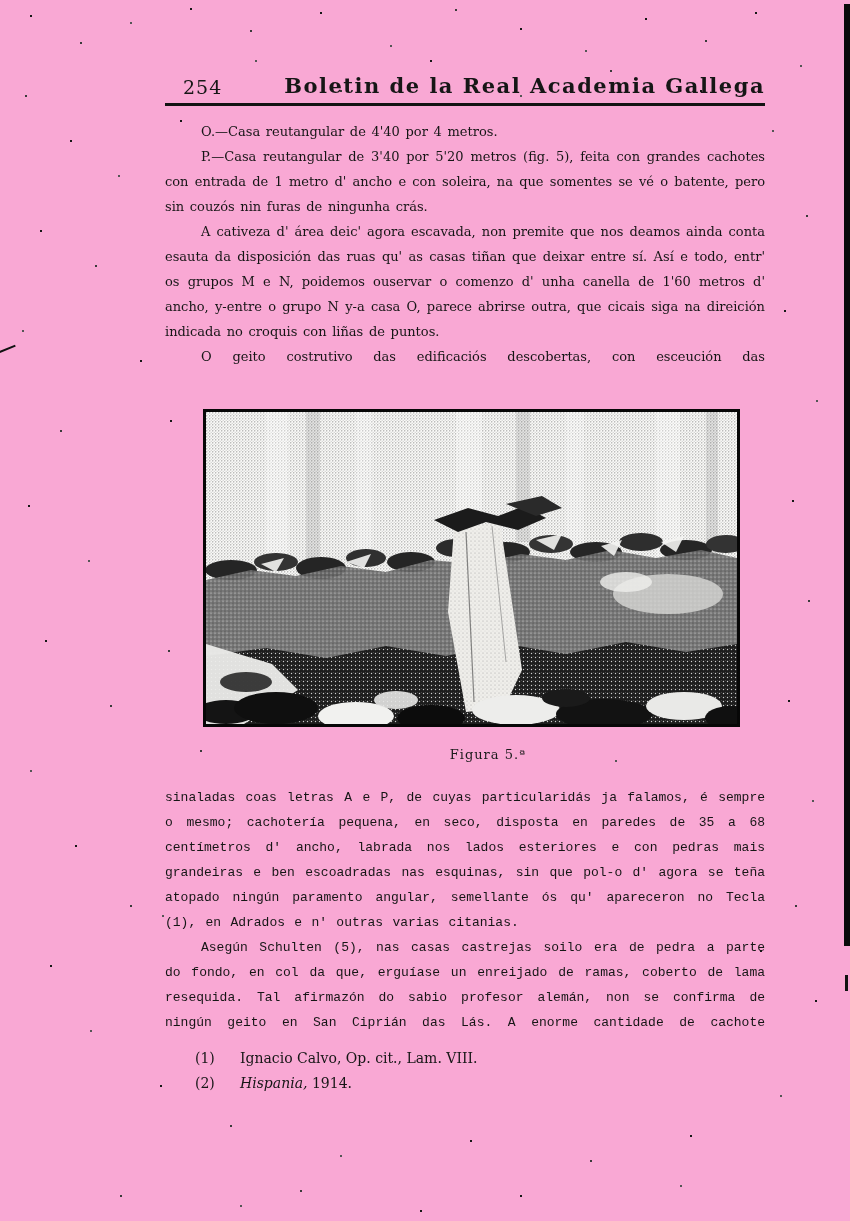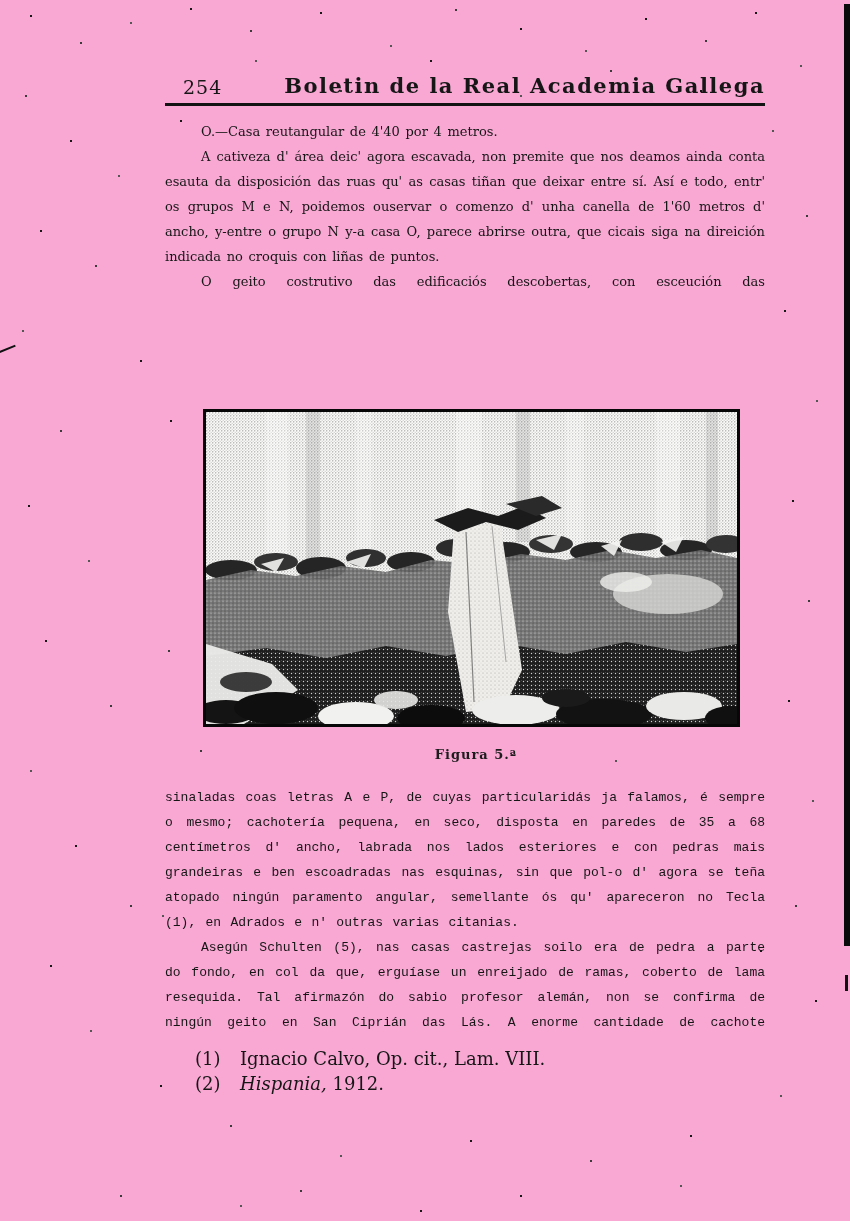--- a/index.html
+++ b/index.html
@@ -44,25 +44,25 @@
   .body-text p{margin:0;}
   .body-text p.indent{text-indent:36px;}
   .body-text p.spread{text-align-last:justify;}
   .text-pre{position:absolute;left:0;top:119px;width:600px;}
   .figure-wrap{
     position:absolute;left:38px;top:409px;width:531px;height:312px;
     border:3px solid #070707;background:#fff;
   }
   .figure-wrap svg{display:block;}
   .figure-caption{
-    position:absolute;left:4px;top:747px;width:600px;padding-left:14px;box-sizing:border-box;
-    text-align:center;font-size:13px;letter-spacing:1px;color:#1c1c1c;font-weight:bold;
+    position:absolute;left:16px;top:747px;width:600px;padding-left:14px;box-sizing:border-box;
+    text-align:center;font-size:13px;letter-spacing:1px;color:#1c1c1c;
   }
   .text-post{position:absolute;left:0;top:785px;width:600px;font-family:Liberation Mono, monospace;}
-  .footnotes{position:absolute;left:30px;top:1046px;width:540px;font-size:18px;line-height:25px;}
+  .footnotes{position:absolute;left:30px;top:1046px;width:540px;font-size:14px;line-height:25px;}
   .footnote{white-space:nowrap;}
   .fn-marker{display:inline-block;width:45px;}
   .fn-italic{font-style:italic;text-align:center;}
 </style>
 </head>
 <body>
 
 <div class="page">
 
   <div class="right-bar"></div>
@@ -71,20 +71,21 @@
   <div class="specks"></div>
 
   <div class="column">
 
     <div class="page-number">254</div>
     <div class="header-title">Boletin de la Real Academia Gallega</div>
     <div class="header-rule"></div>
 
     <div class="text-pre body-text">
       <p class="indent">O.—Casa reutangular de 4'40 por 4 metros.</p>
+      <p class="indent">P.—Casa reutangular de 3'40 por 5'20 metros (fig. 5), feita con grandes cachotes con entrada de 1 metro d' ancho e con soleira, na que somentes se vé o batente, pero sin couzós nin furas de ningunha crás.</p>
       <p class="indent">A cativeza d' área deic' agora escavada, non premite que nos deamos ainda conta esauta da disposición das ruas qu' as casas tiñan que deixar entre sí. Así e todo, entr' os grupos M e N, poidemos ouservar o comenzo d' unha canella de 1'60 metros d' ancho, y-entre o grupo N y-a casa O, parece abrirse outra, que cicais siga na direición indicada no croquis con liñas de puntos.</p>
       <p class="indent spread">O geito costrutivo das edificaciós descobertas, con esceución das</p>
     </div>
 
     <div class="figure-wrap">
       <svg width="531" height="312" viewBox="0 0 531 312" xmlns="http://www.w3.org/2000/svg">
         <defs>
           <pattern id="htSky" width="3" height="3" patternUnits="userSpaceOnUse">
             <rect width="3" height="3" fill="#fafaf8"></rect>
             <circle cx="0.8" cy="0.8" r="0.62" fill="#7d7d7d"></circle>
@@ -178,18 +179,18 @@
     <div class="text-post body-text">
       <p>sinaladas coas letras A e P, de cuyas particularidás ja falamos, é sempre o mesmo; cachotería pequena, en seco, disposta en paredes de 35 a 68 centímetros d' ancho, labrada nos lados esteriores e con pedras mais grandeiras e ben escoadradas nas esquinas, sin que pol-o d' agora se teña atopado ningún paramento angular, semellante ós qu' apareceron no Tecla (1), en Adrados e n' outras varias citanias.</p>
       <p class="indent spread">Asegún Schulten (5), nas casas castrejas soilo era de pedra a parte do fondo, en col da que, erguíase un enreijado de ramas, coberto de lama resequida. Tal afirmazón do sabio profesor alemán, non se confirma de ningún geito en San Ciprián das Lás. A enorme cantidade de cachote</p>
     </div>
 
     <div class="footnotes">
       <div class="footnote">
         <span class="fn-marker">(1)</span><span>Ignacio Calvo, Op. cit., Lam. VIII.</span>
       </div>
       <div class="footnote">
-        <span class="fn-marker">(2)</span><span class="fn-italic">Hispania,</span><span> 1912.</span>
+        <span class="fn-marker">(2)</span><span class="fn-italic">Hispania,</span><span> 1914.</span>
       </div>
     </div>
 
   </div>
 </div>
 
 </body></html>

